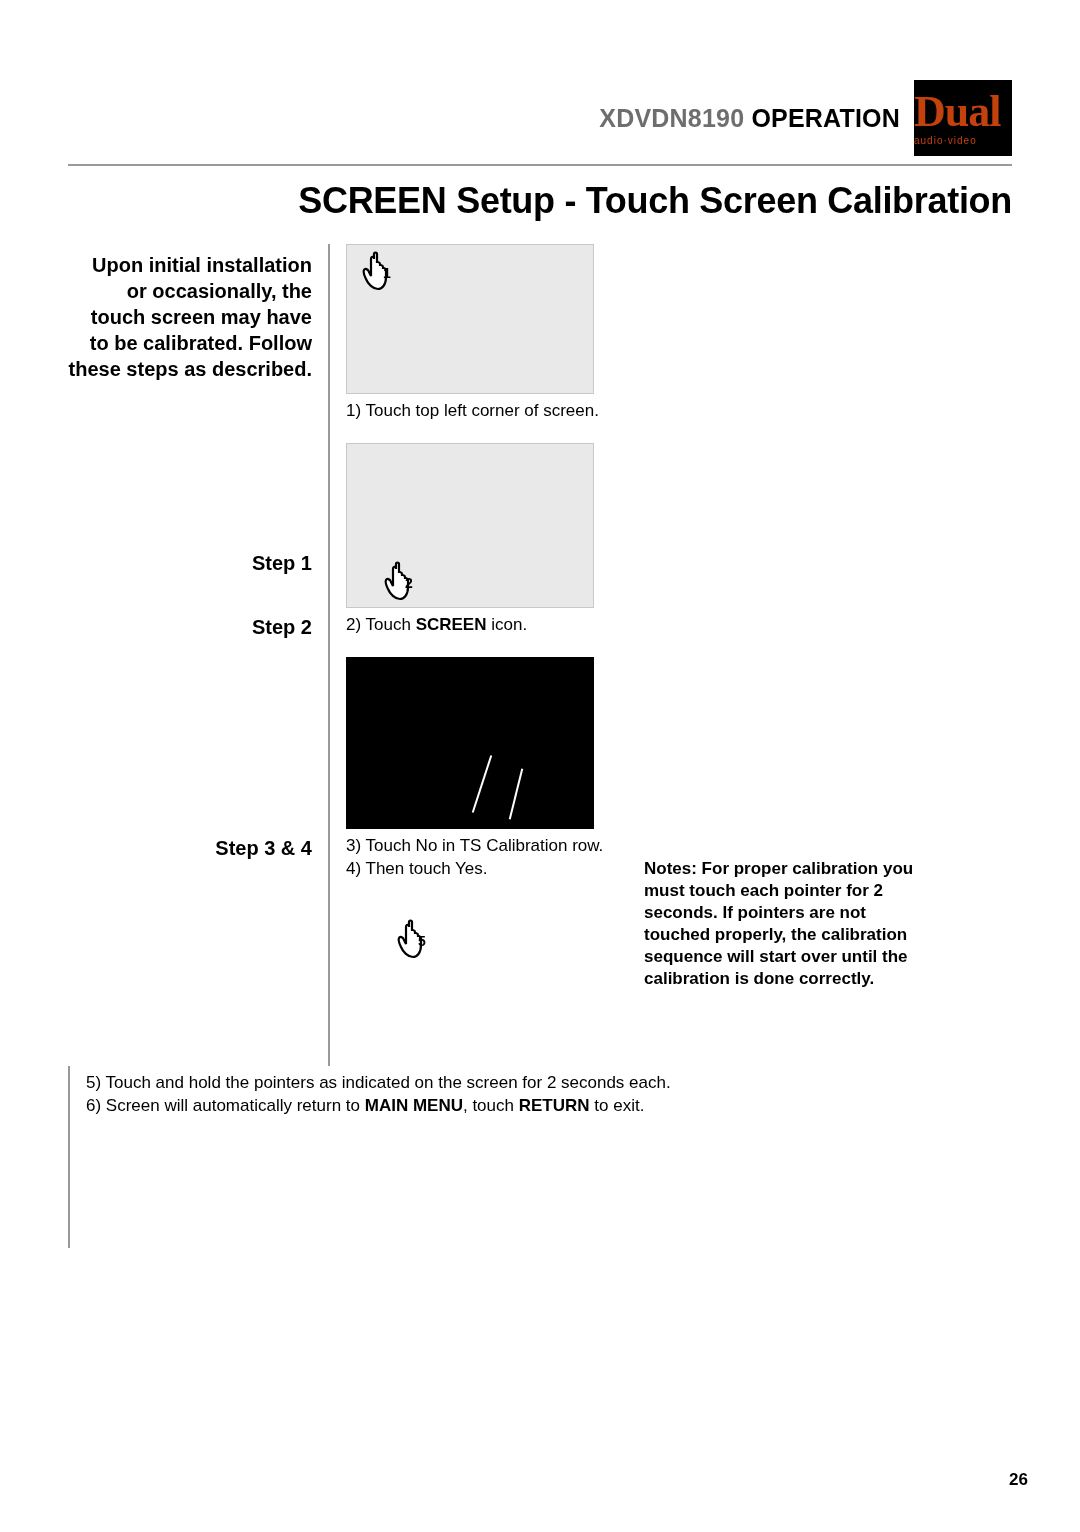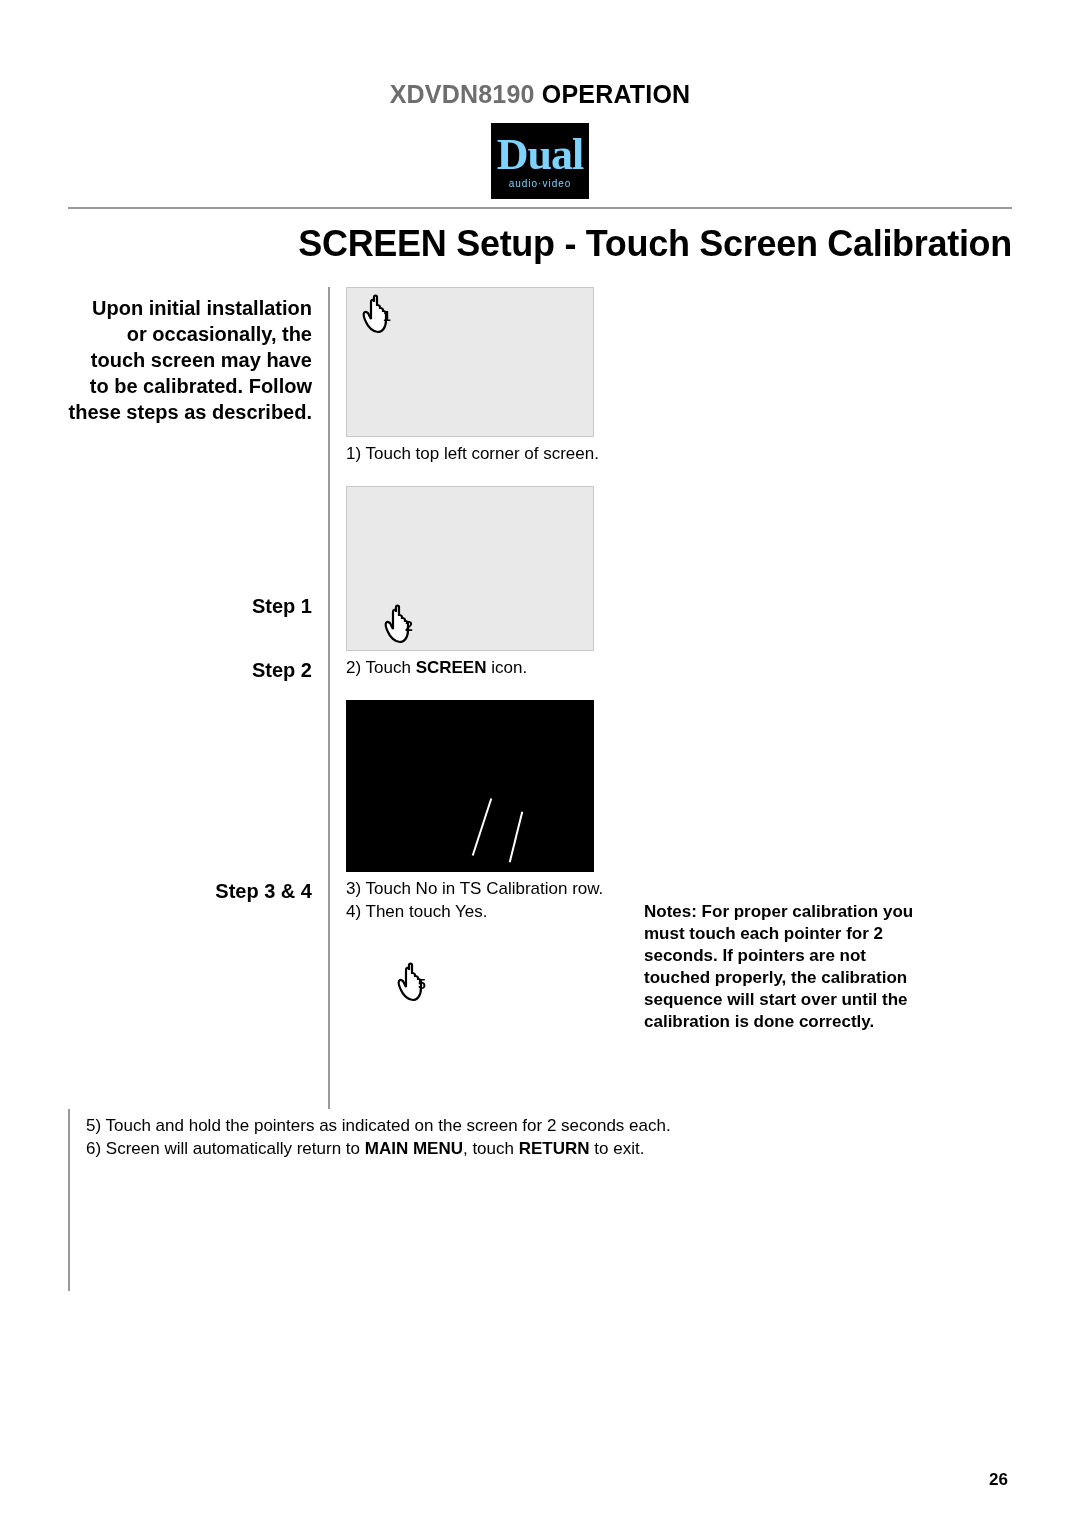--- a/index.html
+++ b/index.html
@@ -11,36 +11,35 @@
     color: #000;
     position: relative;
     padding: 80px 68px 40px 68px;
   }
   .header {
     display: flex;
     justify-content: flex-end;
     align-items: center;
     gap: 14px;
     margin-bottom: 8px;
-    flex-direction: column;
   }
   .header-text {
     font-size: 25px;
     font-weight: 700;
     letter-spacing: 0.2px;
   }
   .header-text .model { color: #6e6e6e; }
   .logo-box {
     width: 98px;
     height: 76px;
     background: #000;
-    color: #7dd3fc;
+    color: #c2410c;
     display: flex;
     flex-direction: column;
-    align-items: center;
+    align-items: flex-start;
     justify-content: center;
     position: relative;
   }
   .logo-word {
     font-family: "Times New Roman", serif;
     font-weight: 700;
     font-size: 44px;
     line-height: 1;
     letter-spacing: -1px;
   }
@@ -124,21 +123,21 @@
     position: absolute;
     left: 576px;
     top: 614px;
     width: 280px;
     font-size: 17px;
     line-height: 1.3;
     font-weight: 700;
   }
   .page-number {
     position: absolute;
-    right: 72px;
+    right: 52px;
     bottom: 42px;
     font-size: 17px;
     font-weight: 700;
   }
   
   .gap-top-8  { padding-top: 8px; }
   .lab-step1 { padding-top: 156px; }
   .pad-bottom { height: 110px; }
 </style>
 </head>

